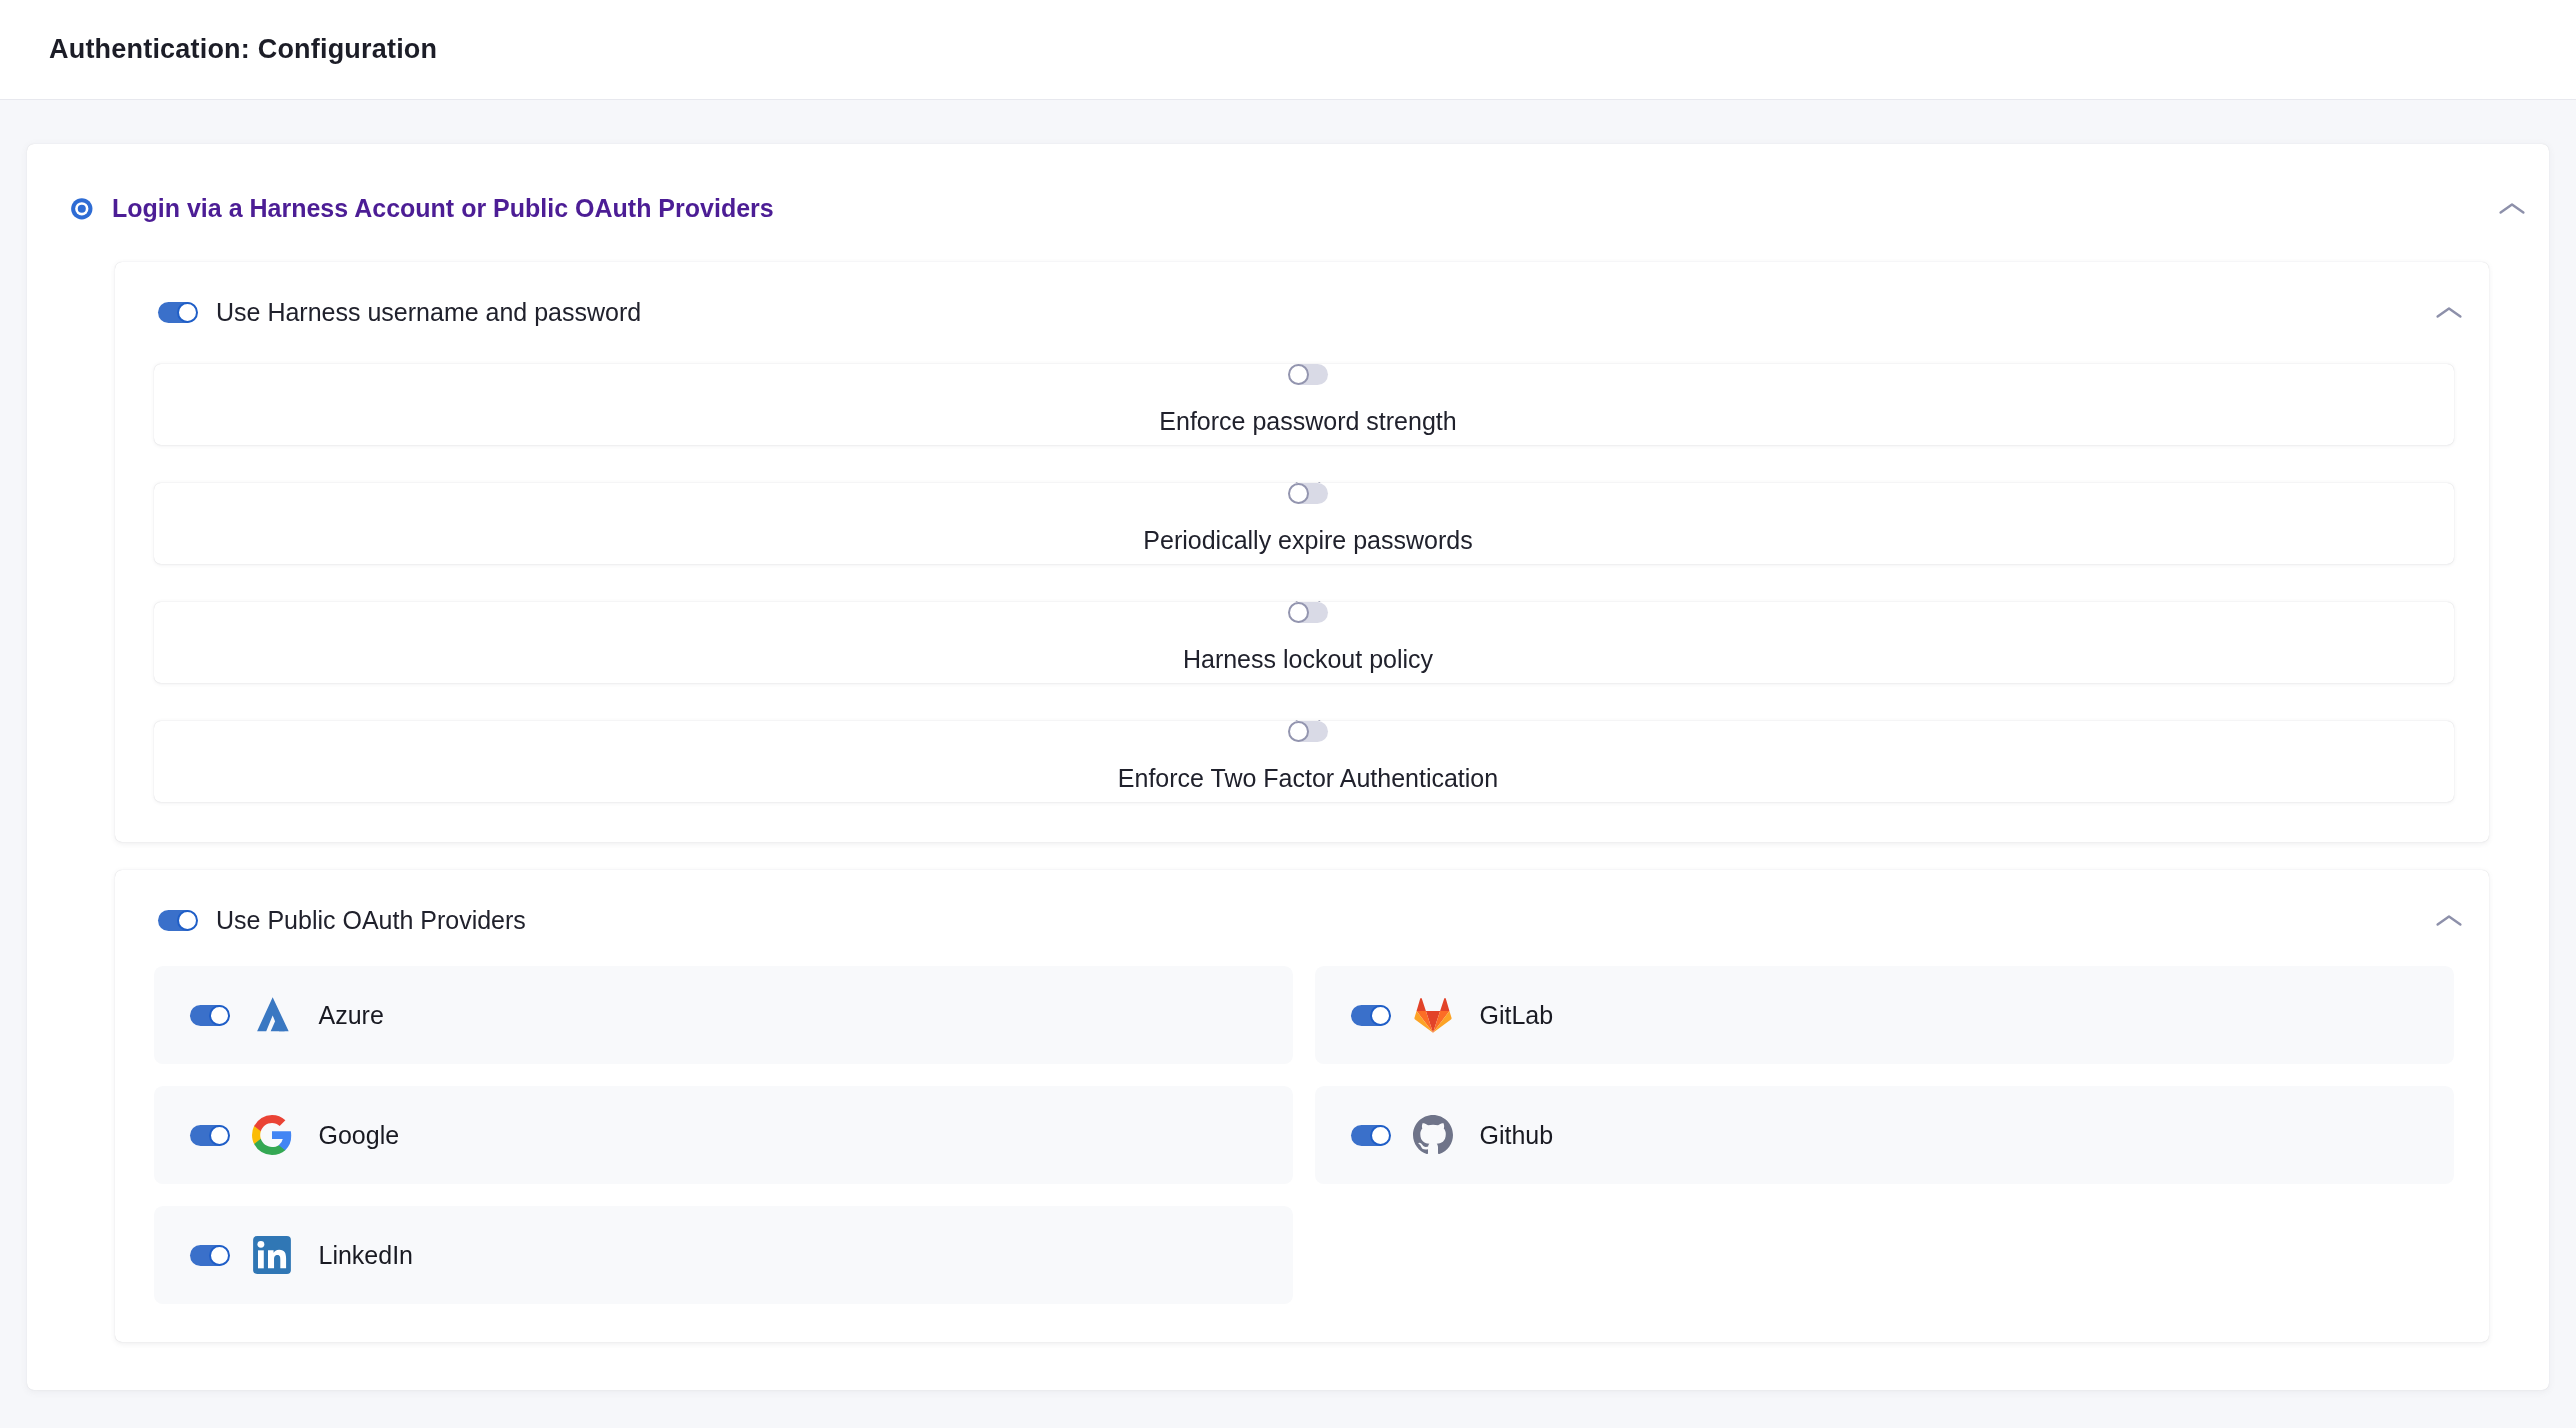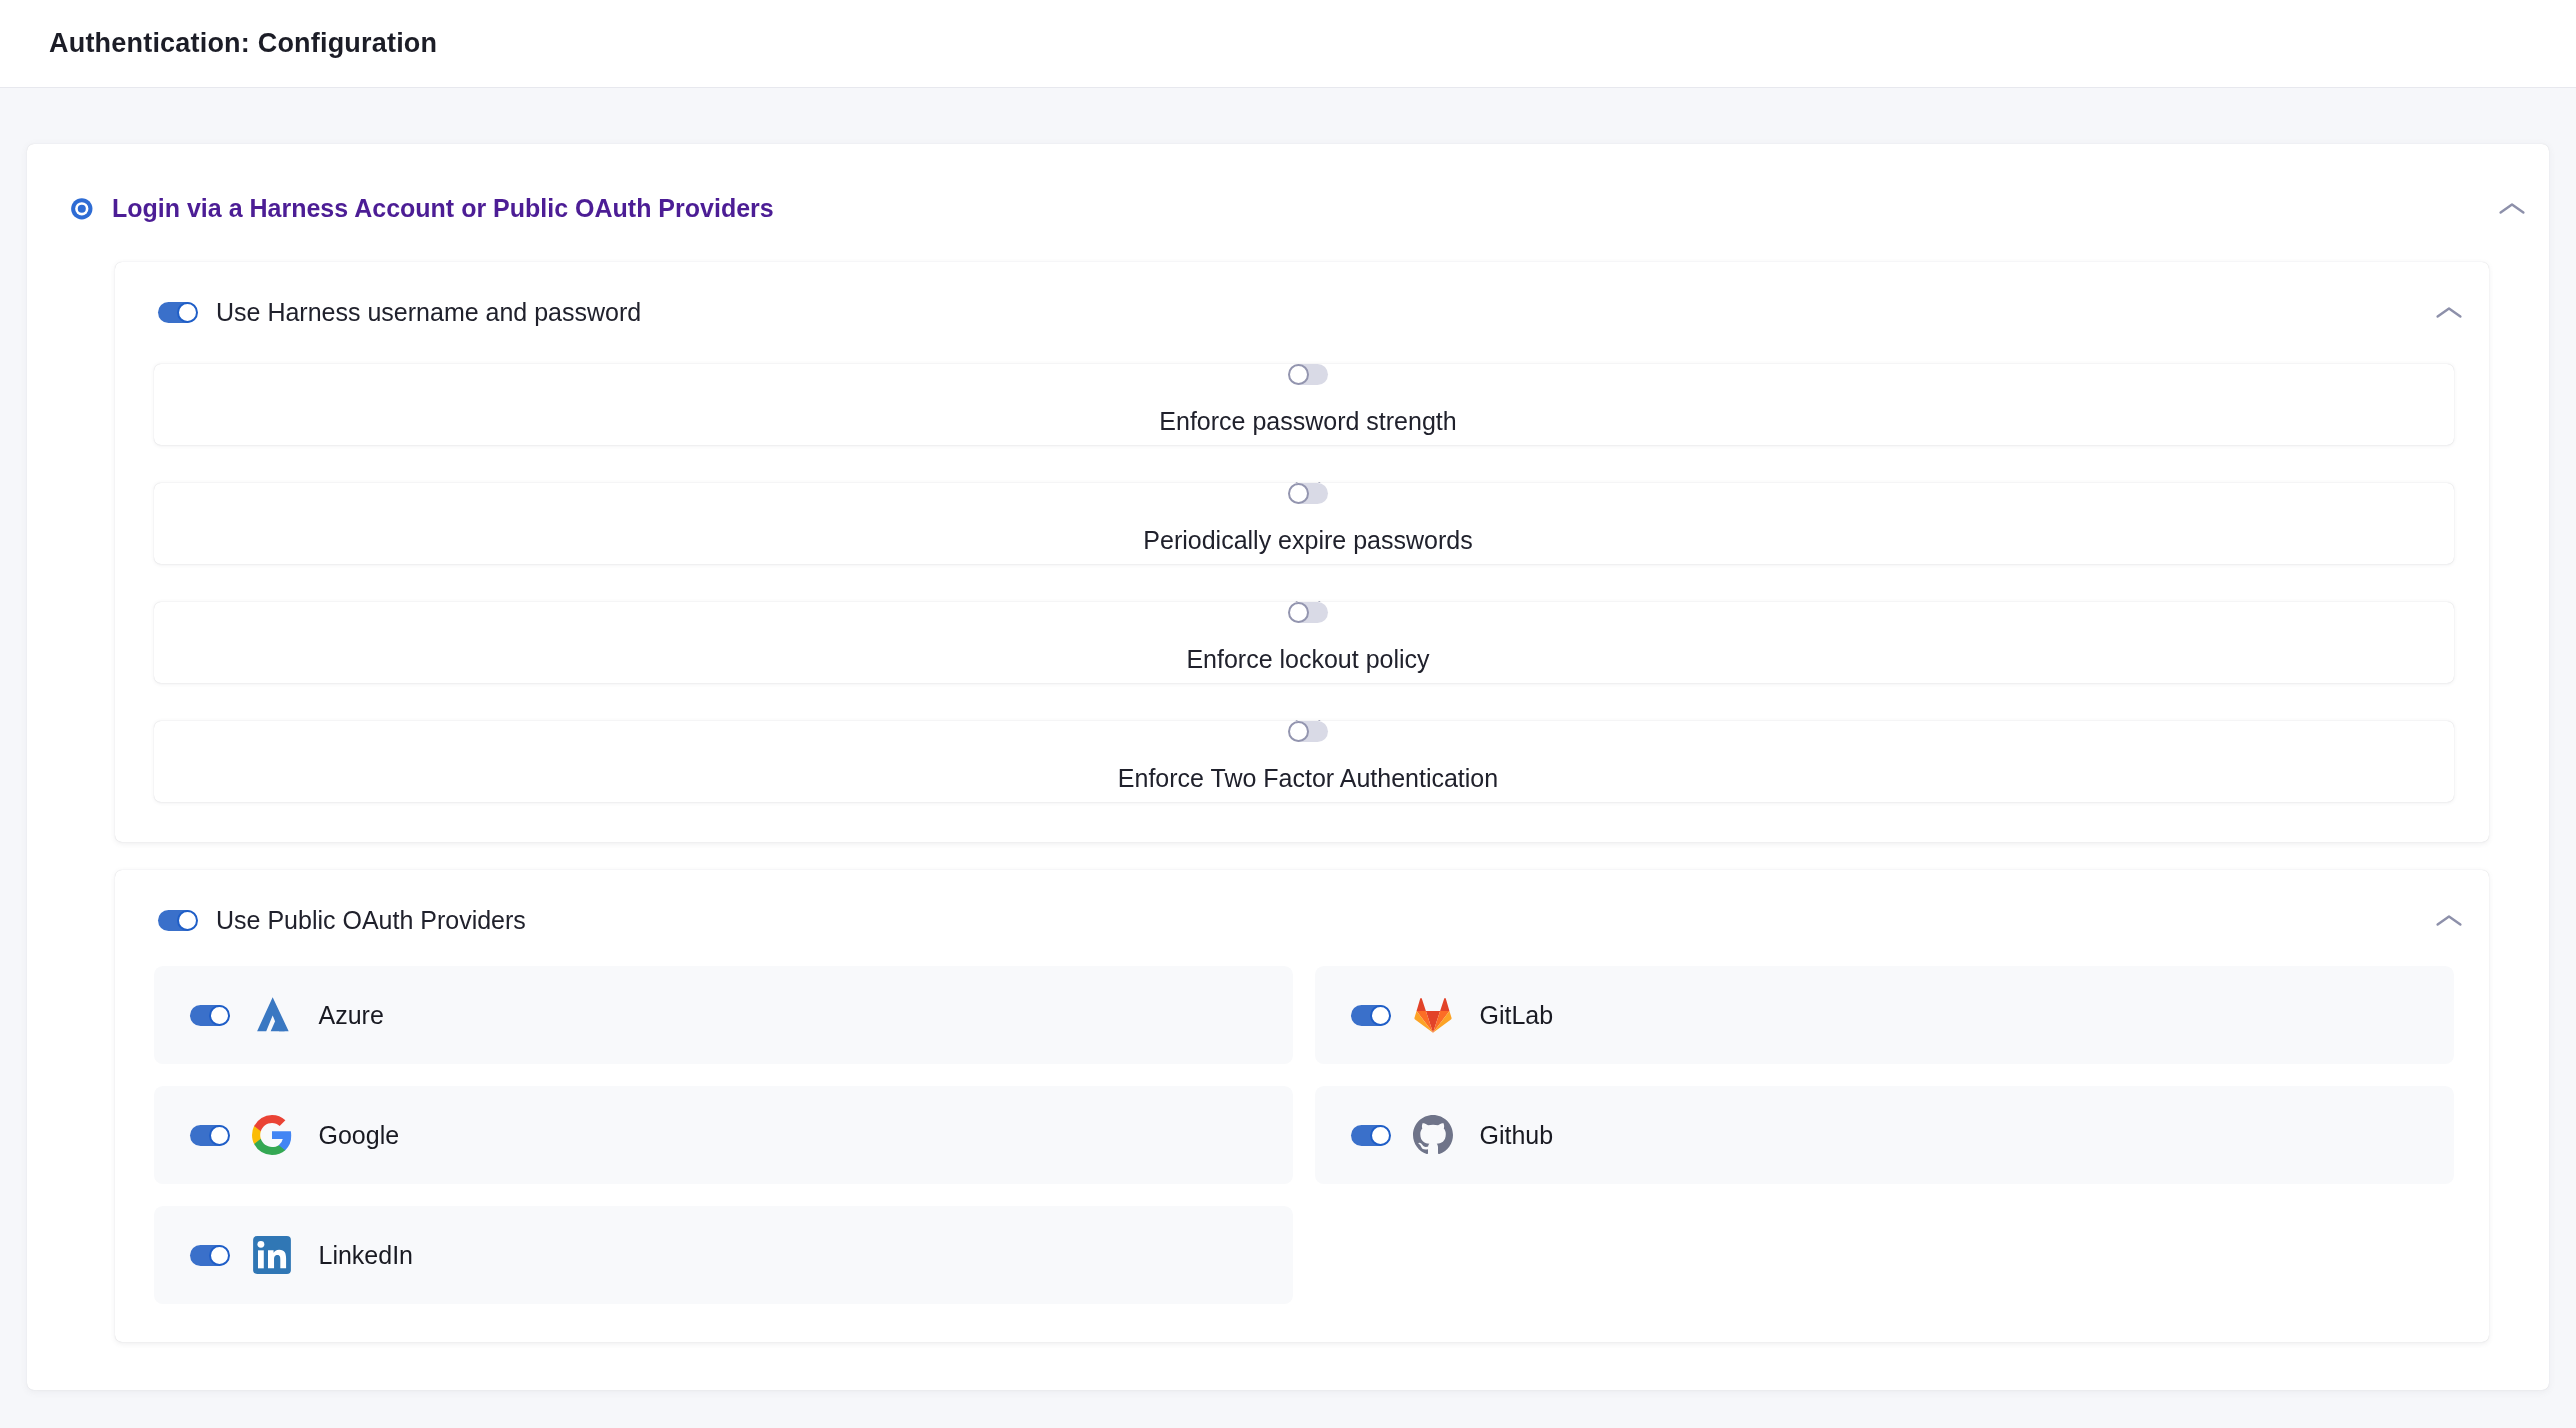--- a/index.html
+++ b/index.html
@@ -6,21 +6,21 @@
   html,body { width:2576px; height:1428px; }
   body {
     background:#f6f7fa;
     font-family:"Liberation Sans","DejaVu Sans",sans-serif;
     color:#1e1f2b;
     overflow:hidden;
   }
 
   
   .topbar {
-    height:88px; background:#ffffff;
+    height:100px; background:#ffffff;
     border-bottom:0.9px solid #e7e8ee;
     display:flex; align-items:center;
     padding-left:49px;
   }
   .page-title { font-size:27px; font-weight:700; letter-spacing:0.2px; color:#1c1d27; }
 
   
   .outer-card {
     position:absolute; left:27px; right:27px; top:144px; height:1246px;
     background:#ffffff; border-radius:7px;
@@ -160,21 +160,21 @@
         <svg viewBox="0 0 32 17">
           <polyline points="3,4 16,13 29,4" fill="none" stroke="#8d90aa" stroke-width="2.8" stroke-linecap="round" stroke-linejoin="round"></polyline>
         </svg>
       </div>
     </div>
 
     <div class="policy-row row-2">
       <div class="toggle off">
           <div class="knob"></div>
         </div>
-      <div class="policy-label">Enforce lockout policy</div>
+      <div class="policy-label">Harness lockout policy</div>
       <div class="spacer"></div>
       <div class="chevron">
         <svg viewBox="0 0 32 17">
           <polyline points="3,4 16,13 29,4" fill="none" stroke="#8d90aa" stroke-width="2.8" stroke-linecap="round" stroke-linejoin="round"></polyline>
         </svg>
       </div>
     </div>
 
     <div class="policy-row row-3">
       <div class="toggle off">

